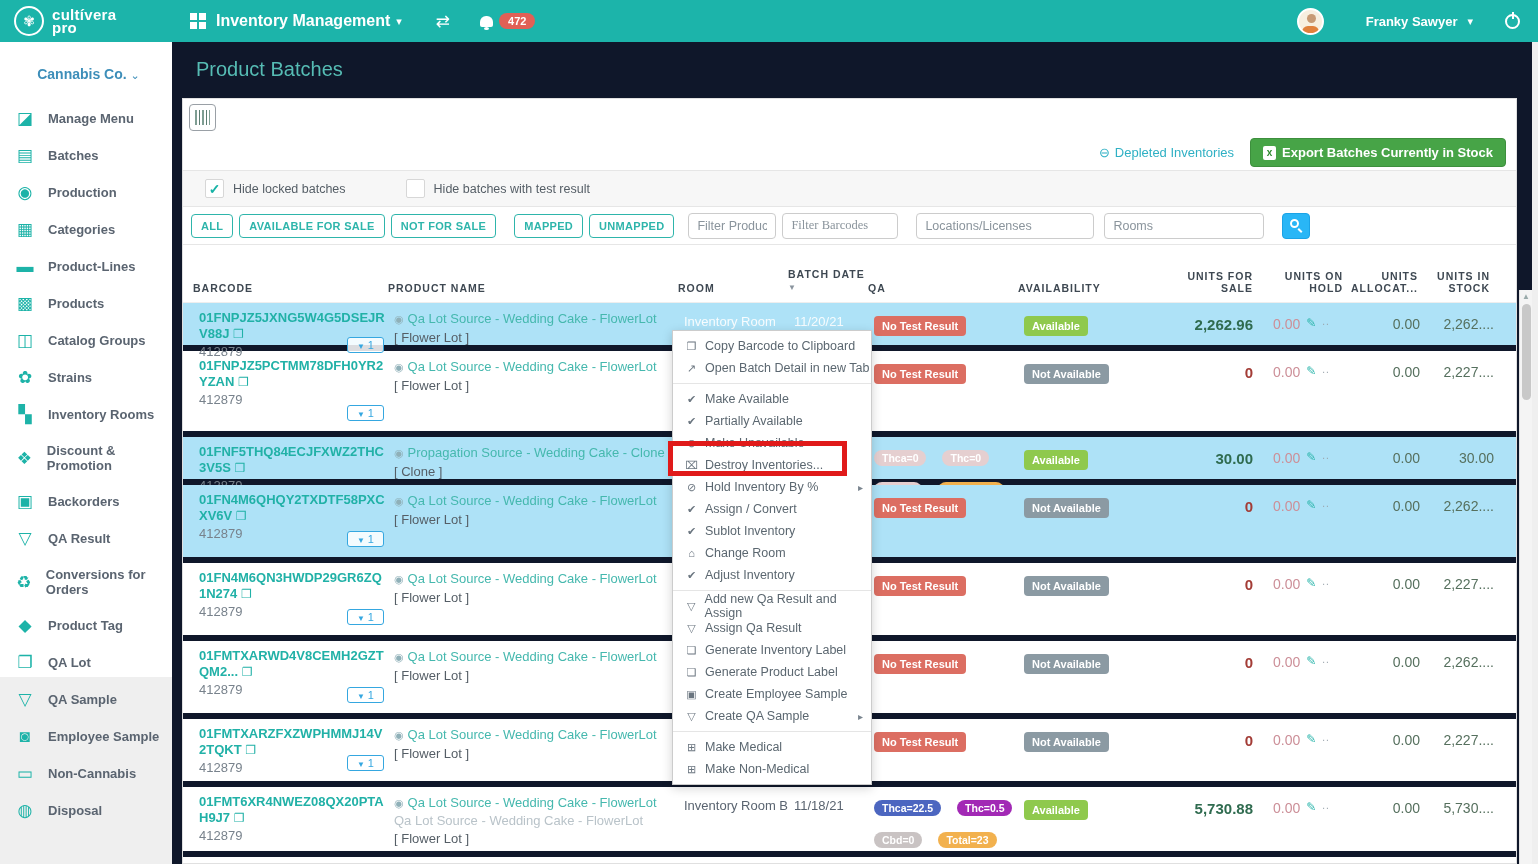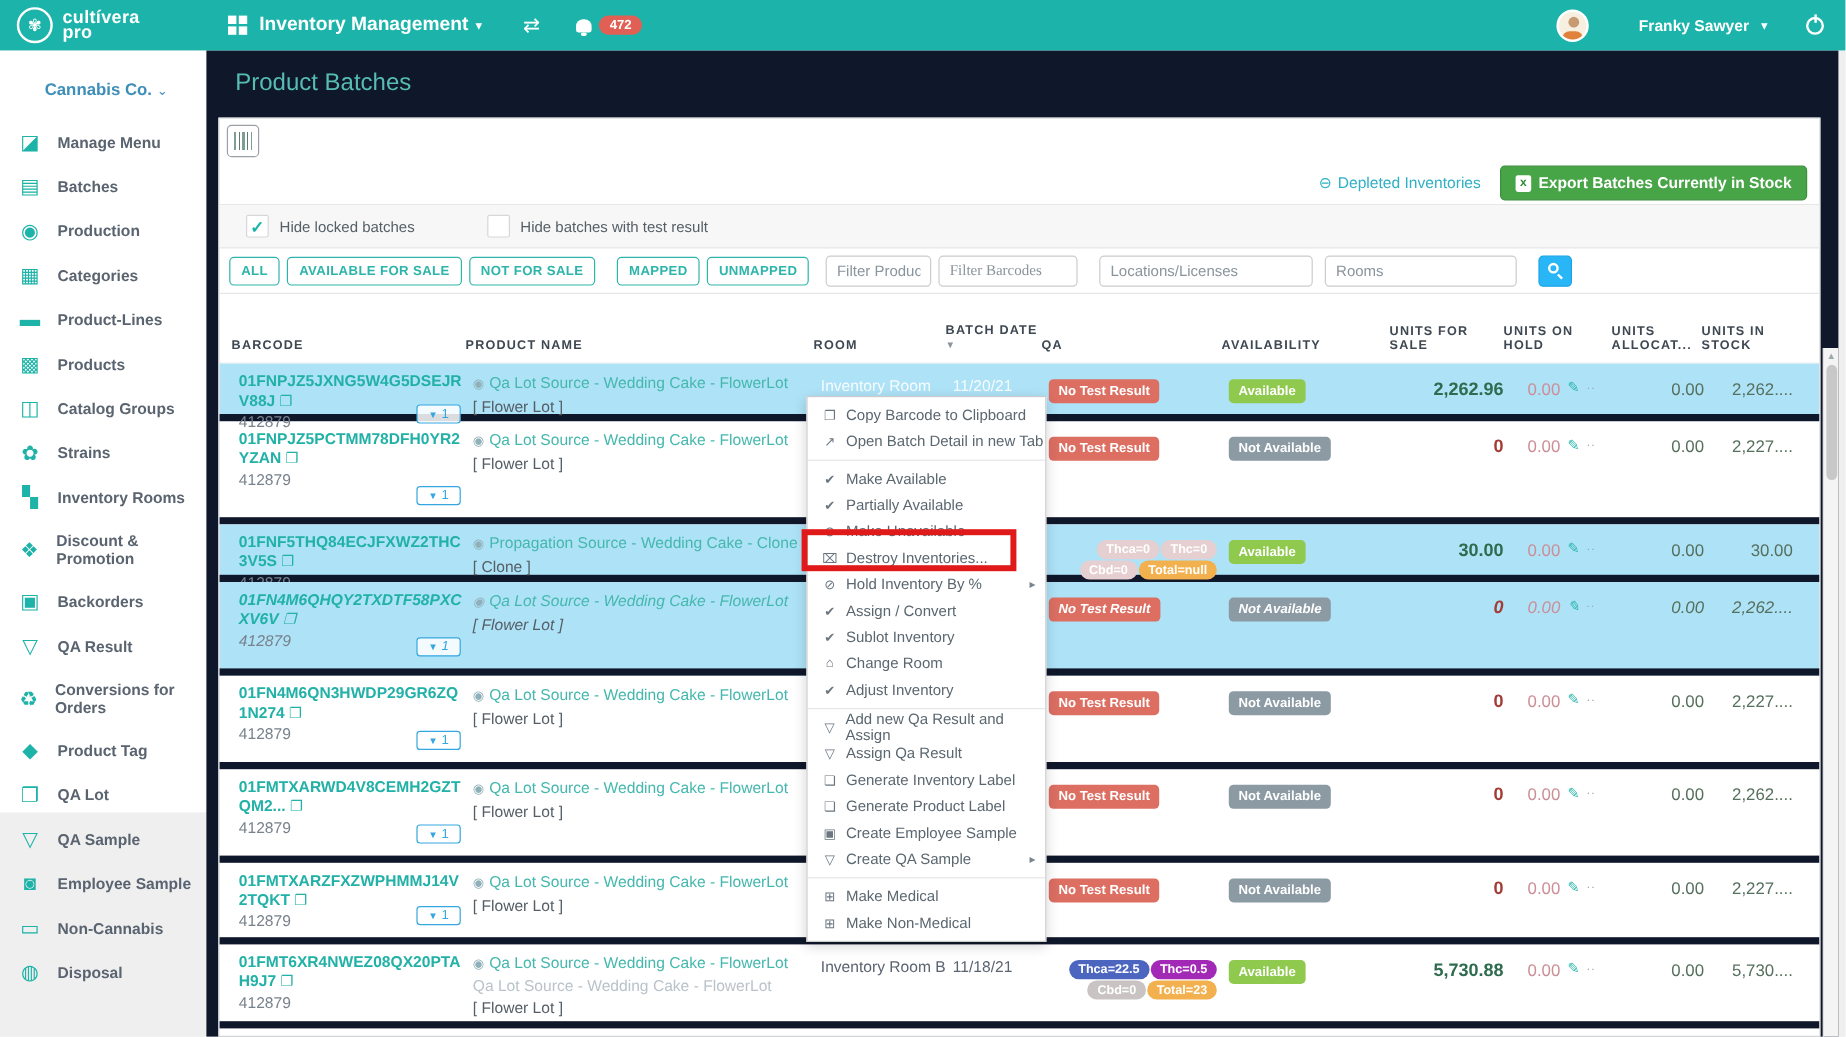--- a/index.html
+++ b/index.html
@@ -69,21 +69,21 @@
   .inp-rooms { width:160px; margin-left:4px; }
   .search-btn { width:28px; height:26px; background:#29b6f6; border:1px solid #1ba3e6; border-radius:4px; margin-left:12px; position:relative; cursor:pointer; }
   .mag { position:absolute; top:5px; left:7px; width:9px; height:9px; border:2px solid #fff; border-radius:50%; }
   .mag:after { content:""; position:absolute; left:7px; top:7px; width:2px; height:5px; background:#fff; transform:rotate(-45deg); }
 
   
   .tbl { position:relative; }
   .hdr-row, .data-row { display:grid; grid-template-columns:195px 290px 110px 80px 150px 140px 95px 90px 75px 72px; padding-left:10px; }
   .hdr-row { height:58px; align-items:end; padding-bottom:8px; border-bottom:1px solid #eee; }
   .hdr-cell { font-size:10.5px; font-weight:bold; color:#3e4852; letter-spacing:1px; line-height:12px; }
-  .hdr-cell.num { text-align:left; }
+  .hdr-cell.num { text-align:right; }
   .hdr-sort { color:#8a949e; font-size:8px; margin-top:2px; }
   .data-row { border-bottom:6px solid #0f172a; padding-top:7px; padding-bottom:4px; position:relative;padding-left:16px; }
   .data-row.hl { background:#aee2f7; }
   .bc-cell { position:relative; padding-right:8px; }
   .bc-code { color:#21b1a7; font-size:13px; font-weight:bold; word-break:break-all; line-height:16px; }
   .copy-ic { color:#21b1a7; font-size:12px; font-weight:normal; }
   .bc-id { color:#78828c; font-size:13px; margin-top:2px; }
   .flask-badge { position:absolute; right:10px; bottom:6px; border:1px solid #35a7e0; color:#35a7e0; border-radius:3px; font-size:11px; padding:1px 9px; background:rgba(255,255,255,.85); }
   .flask-glyph { font-size:8px; }
   .prod-cell { padding-right:10px; }
@@ -92,21 +92,21 @@
   .prod-sub { color:#b9c3c9; font-size:13px; line-height:17px; }
   .prod-tag { color:#555e66; font-size:13px; line-height:19px; }
   .room-cell, .date-cell { font-size:13px; color:#5a6470; padding-top:4px; }
   .faded { color:rgba(255,255,255,.9); }
   .muted { color:#98a2aa; }
   .qa-cell { padding-top:6px; }
   .badge { display:inline-block; border-radius:4px; font-size:11px; font-weight:bold; color:#fff; padding:4px 8px; }
   .badge.red { background:#dc6e62; }
   .badge.green { background:#8fc94d; }
   .badge.grayb { background:#8b9aa3; }
-  .pills { display:flex; flex-wrap:wrap; gap:1px; max-width:140px;justify-content:flex-end; }
+  .pills { display:flex; flex-wrap:wrap; gap:16px; max-width:140px; }
   .pill { border-radius:9px; color:#fff; font-size:10.5px; font-weight:bold; padding:2px 8px; white-space:nowrap; }
   .pill.pink { background:#e5cfd0; }
   .pill.orange { background:#f2b14e; }
   .pill.blue { background:#4c66c0; }
   .pill.purple { background:#a229b5; }
   .pill.gray { background:#c9c3c3; }
   .avail-cell { padding-top:6px; }
   .num-cell { font-size:14px; padding-top:6px; font-family:"Liberation Sans",sans-serif; }
   .ufs { text-align:right; padding-right:6px; font-weight:bold; color:#2f6b4f; font-size:15px; }
   .ufs.zero { color:#a33c36; }
@@ -380,21 +380,21 @@
             <div class="avail-cell"><span class="badge green">Available</span></div>
             <div class="num-cell ufs">30.00</div>
             <div class="num-cell uoh">
               <span>0.00</span>
               <span class="pencil">✎</span>
               <span class="dots">..</span>
             </div>
             <div class="num-cell alloc">0.00</div>
             <div class="num-cell stock">30.00</div>
           </div>
-          <div class="data-row hl" style="height: 78px; font-style: italic;">
+          <div class="data-row hl" style="height: 78px;">
             <div class="bc-cell">
               <div class="bc-code">01FN4M6QHQY2TXDTF58PXCXV6V <span class="copy-ic">❐</span></div>
               <div class="bc-id">412879</div>
               <span class="flask-badge"><span class="flask-glyph">▼</span> 1</span>
             </div>
             <div class="prod-cell">
               <div class="prod-line1"><span class="eye-ic">◉</span>Qa Lot Source - Wedding Cake - FlowerLot</div>
               <div class="prod-tag">[ Flower Lot ]</div>
             </div>
             <div class="room-cell"></div>

